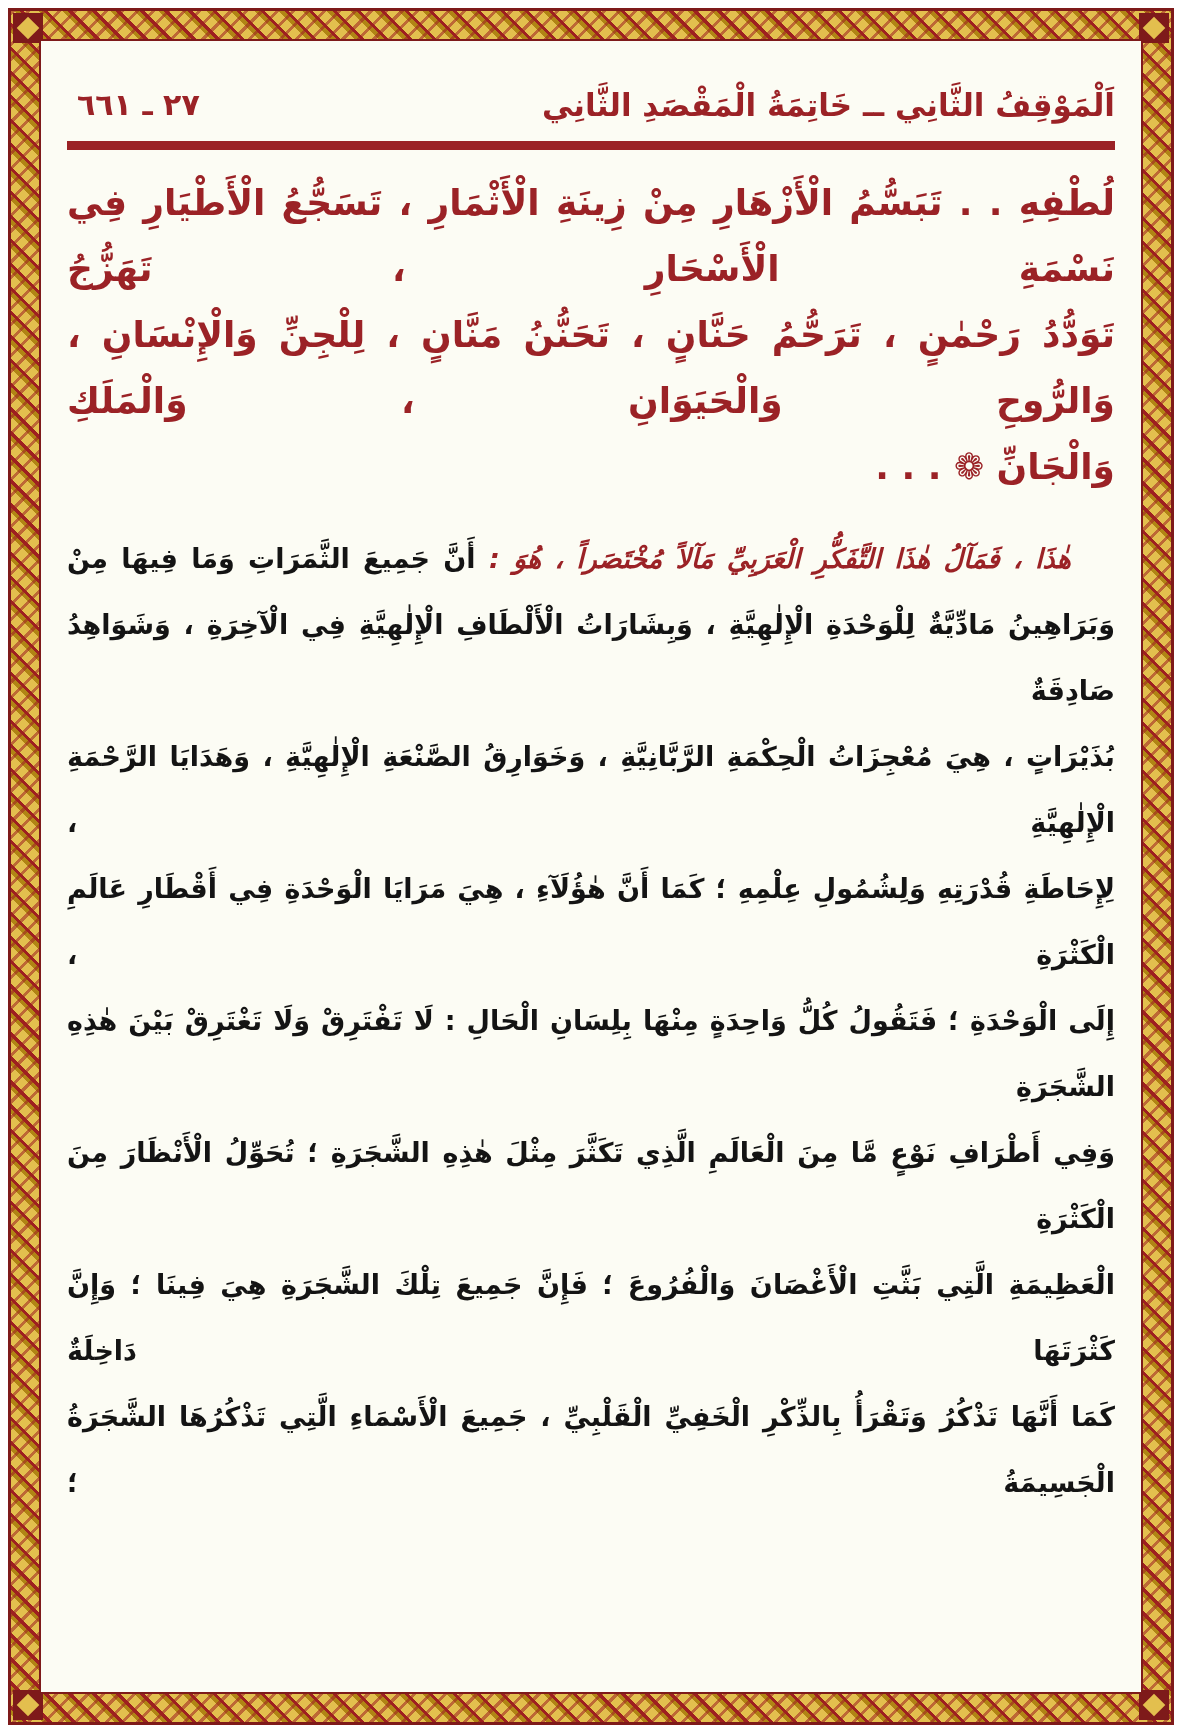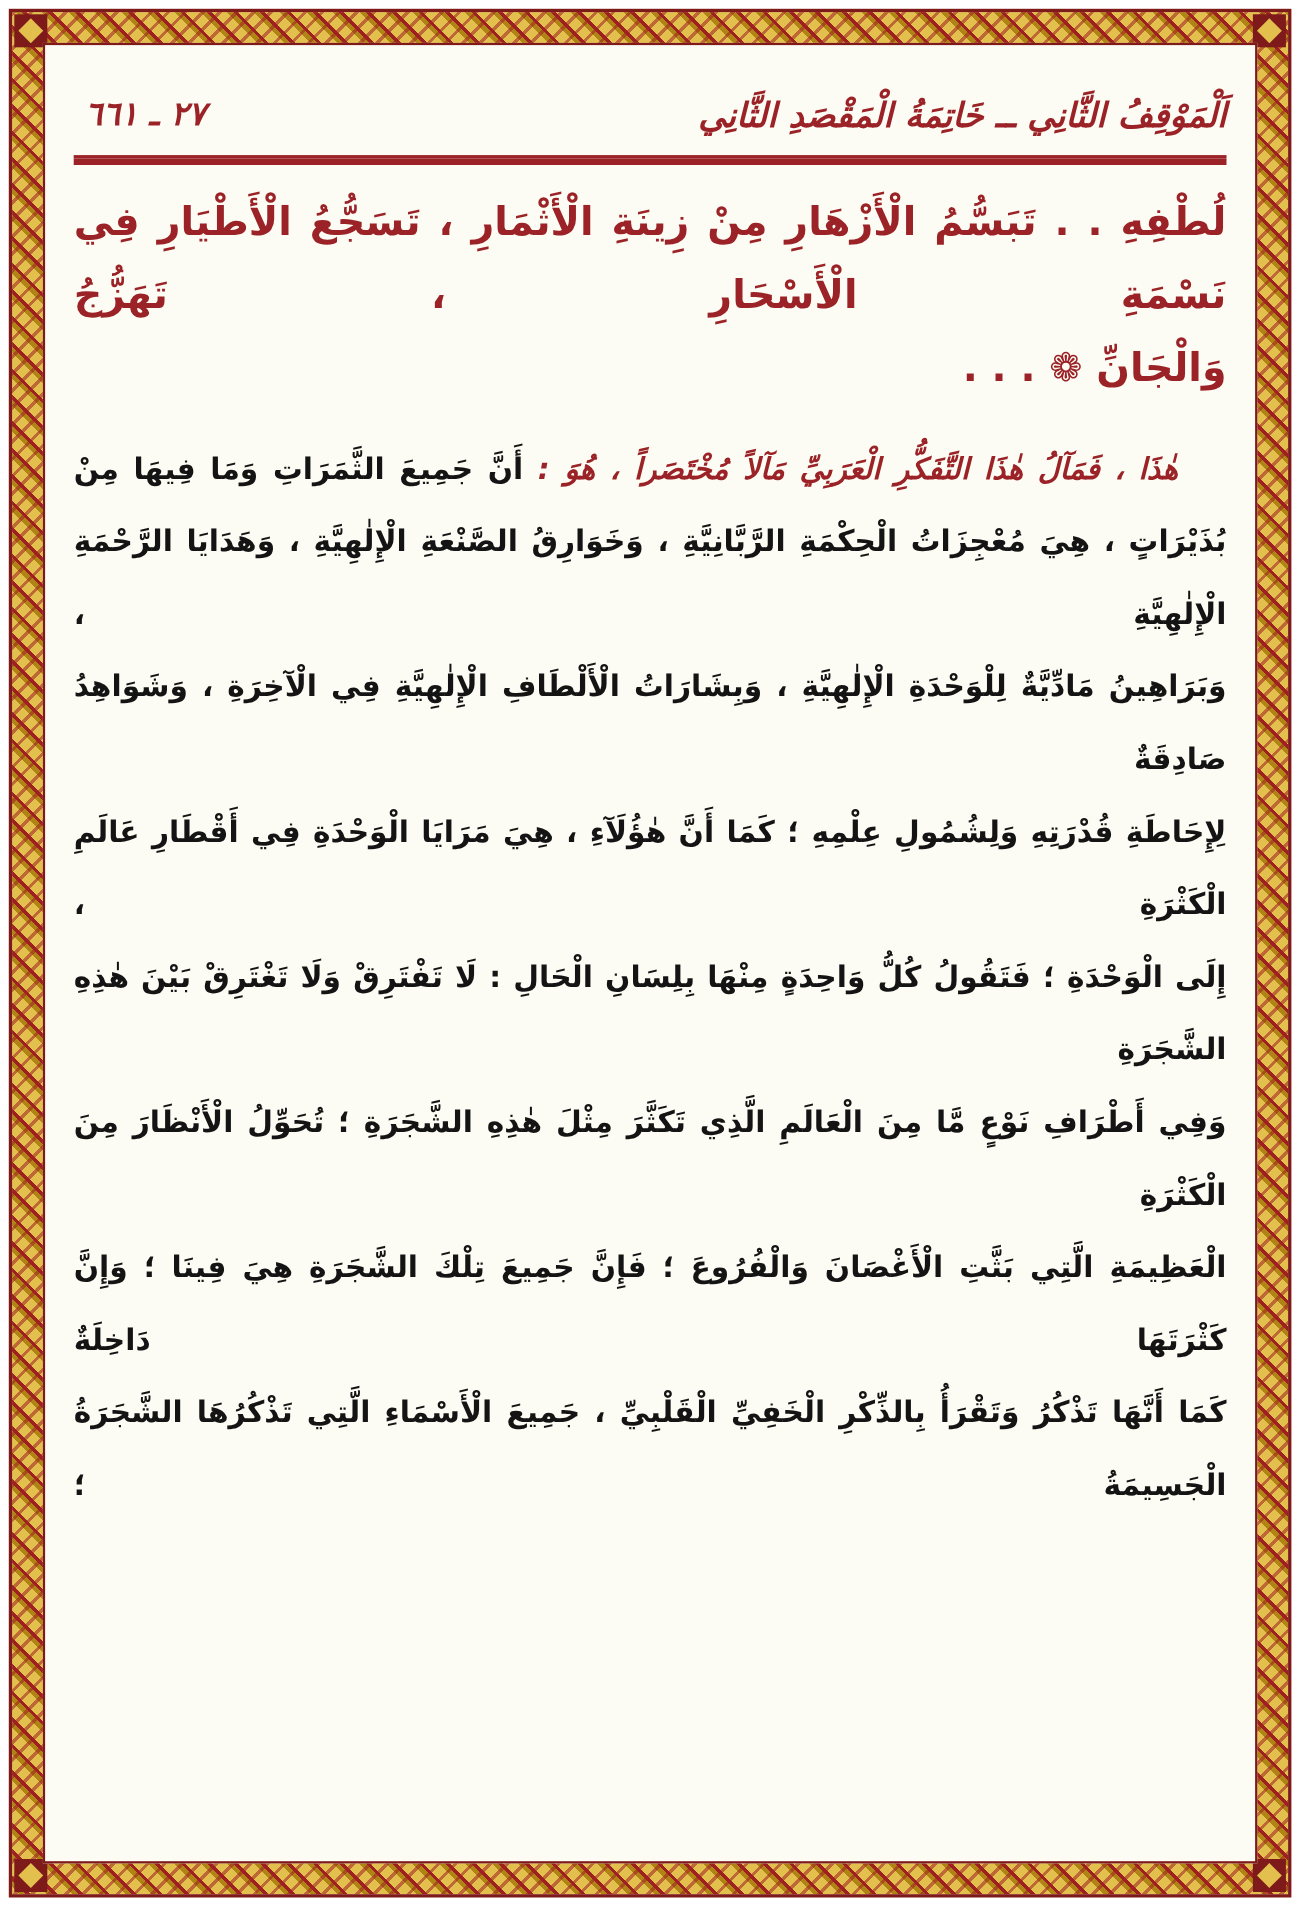--- a/index.html
+++ b/index.html
@@ -42,21 +42,20 @@
     position:relative;
     width:100%;height:100%;
     background:var(--page-bg);
     border:2px solid var(--border-edge);
     padding:22px 26px 0 26px;
   }
   .header{
     position:relative;
     height:62px;
     margin-top:14px;
-    font-style:italic;
   }
   .title{
     text-align:right;
     font-size:31px;
     font-weight:bold;
     color:var(--accent);
     line-height:56px;
   }
   .pagenum{
     position:absolute;
@@ -116,27 +115,28 @@
 
   <div class="page">
     <div class="header">
       <div class="pagenum">٢٧ ـ ٦٦١</div>
       <div class="title">اَلْمَوْقِفُ الثَّانِي ــ خَاتِمَةُ الْمَقْصَدِ الثَّانِي</div>
     </div>
     <div class="double-rule"></div>
 
     <div class="para red-para" id="red-para">
         <div class="line">لُطْفِهِ . . تَبَسُّمُ الْأَزْهَارِ مِنْ زِينَةِ الْأَثْمَارِ ، تَسَجُّعُ الْأَطْيَارِ فِي نَسْمَةِ الْأَسْحَارِ ، تَهَزُّجُ</div>
+        <div class="line">تَوَدُّدُ رَحْمٰنٍ ، تَرَحُّمُ حَنَّانٍ ، تَحَنُّنُ مَنَّانٍ ، لِلْجِنِّ وَالْإِنْسَانِ ، وَالرُّوحِ وَالْحَيَوَانِ ، وَالْمَلَكِ</div>
         <div class="line last">وَالْجَانِّ ❁ . . .</div>
       </div>
 
     <div class="para body-para" id="body-para">
         <div class="line indent"><span class="lead">هٰذَا ، فَمَآلُ هٰذَا التَّفَكُّرِ الْعَرَبِيِّ مَآلاً مُخْتَصَراً ، هُوَ : </span>أَنَّ جَمِيعَ الثَّمَرَاتِ وَمَا فِيهَا مِنْ</div>
+        <div class="line">وَبَرَاهِينُ مَادِّيَّةٌ لِلْوَحْدَةِ الْإِلٰهِيَّةِ ، وَبِشَارَاتُ الْأَلْطَافِ الْإِلٰهِيَّةِ فِي الْآخِرَةِ ، وَشَوَاهِدُ صَادِقَةٌ</div>
         <div class="line">بُذَيْرَاتٍ ، هِيَ مُعْجِزَاتُ الْحِكْمَةِ الرَّبَّانِيَّةِ ، وَخَوَارِقُ الصَّنْعَةِ الْإِلٰهِيَّةِ ، وَهَدَايَا الرَّحْمَةِ الْإِلٰهِيَّةِ ،</div>
-        <div class="line">وَبَرَاهِينُ مَادِّيَّةٌ لِلْوَحْدَةِ الْإِلٰهِيَّةِ ، وَبِشَارَاتُ الْأَلْطَافِ الْإِلٰهِيَّةِ فِي الْآخِرَةِ ، وَشَوَاهِدُ صَادِقَةٌ</div>
         <div class="line">لِإِحَاطَةِ قُدْرَتِهِ وَلِشُمُولِ عِلْمِهِ ؛ كَمَا أَنَّ هٰؤُلَآءِ ، هِيَ مَرَايَا الْوَحْدَةِ فِي أَقْطَارِ عَالَمِ الْكَثْرَةِ ،</div>
         <div class="line">إِلَى الْوَحْدَةِ ؛ فَتَقُولُ كُلُّ وَاحِدَةٍ مِنْهَا بِلِسَانِ الْحَالِ : لَا تَفْتَرِقْ وَلَا تَغْتَرِقْ بَيْنَ هٰذِهِ الشَّجَرَةِ</div>
         <div class="line">وَفِي أَطْرَافِ نَوْعٍ مَّا مِنَ الْعَالَمِ الَّذِي تَكَثَّرَ مِثْلَ هٰذِهِ الشَّجَرَةِ ؛ تُحَوِّلُ الْأَنْظَارَ مِنَ الْكَثْرَةِ</div>
         <div class="line">الْعَظِيمَةِ الَّتِي بَثَّتِ الْأَغْصَانَ وَالْفُرُوعَ ؛ فَإِنَّ جَمِيعَ تِلْكَ الشَّجَرَةِ هِيَ فِينَا ؛ وَإِنَّ كَثْرَتَهَا دَاخِلَةٌ</div>
         <div class="line">كَمَا أَنَّهَا تَذْكُرُ وَتَقْرَأُ بِالذِّكْرِ الْخَفِيِّ الْقَلْبِيِّ ، جَمِيعَ الْأَسْمَاءِ الَّتِي تَذْكُرُهَا الشَّجَرَةُ الْجَسِيمَةُ ؛</div>
       </div>
   </div>
 </div>
 
 </body></html>

